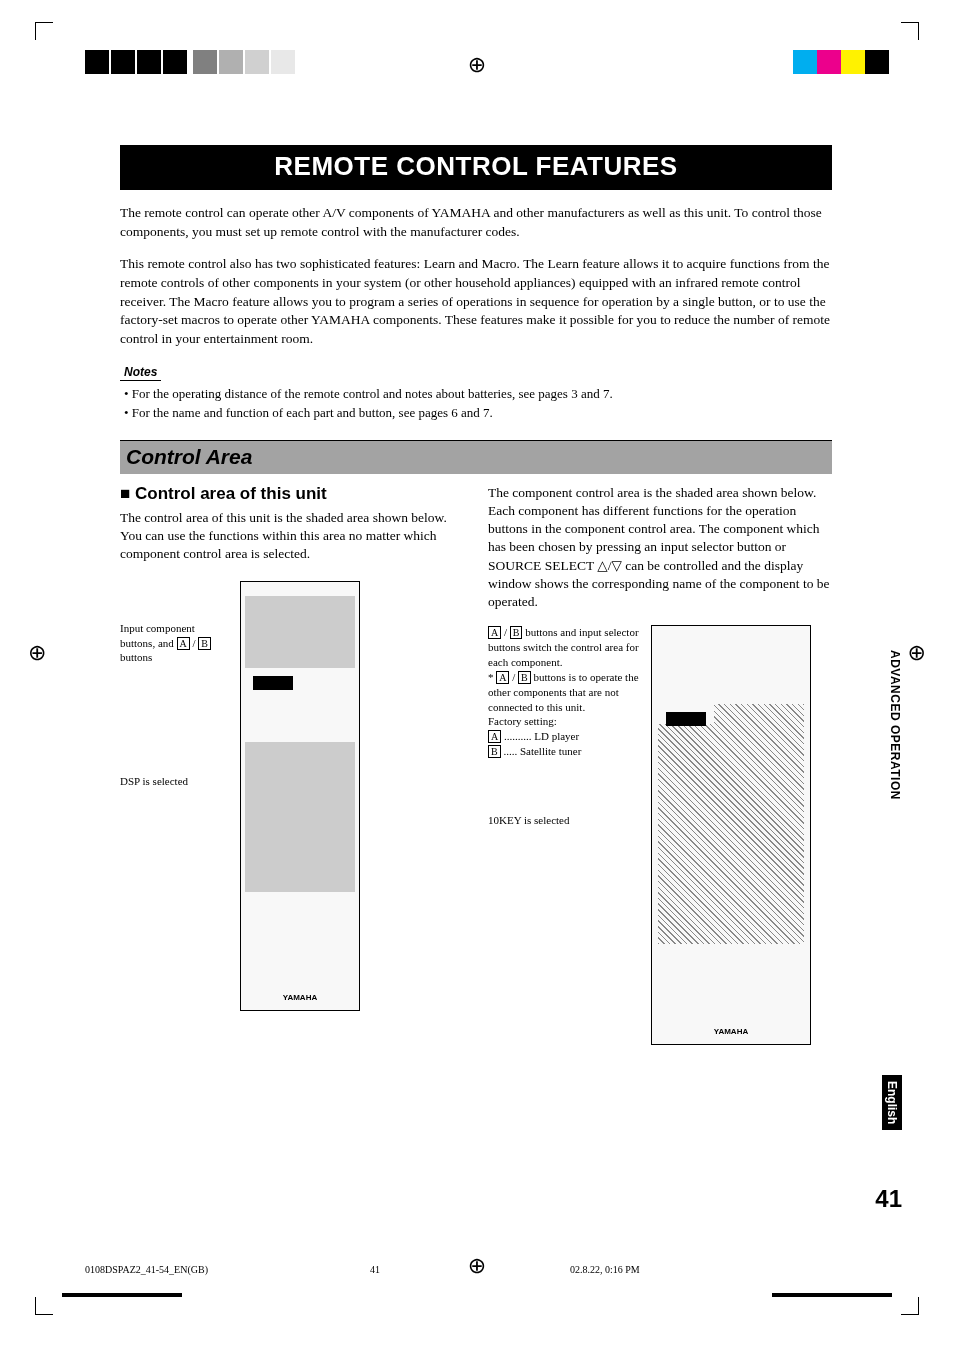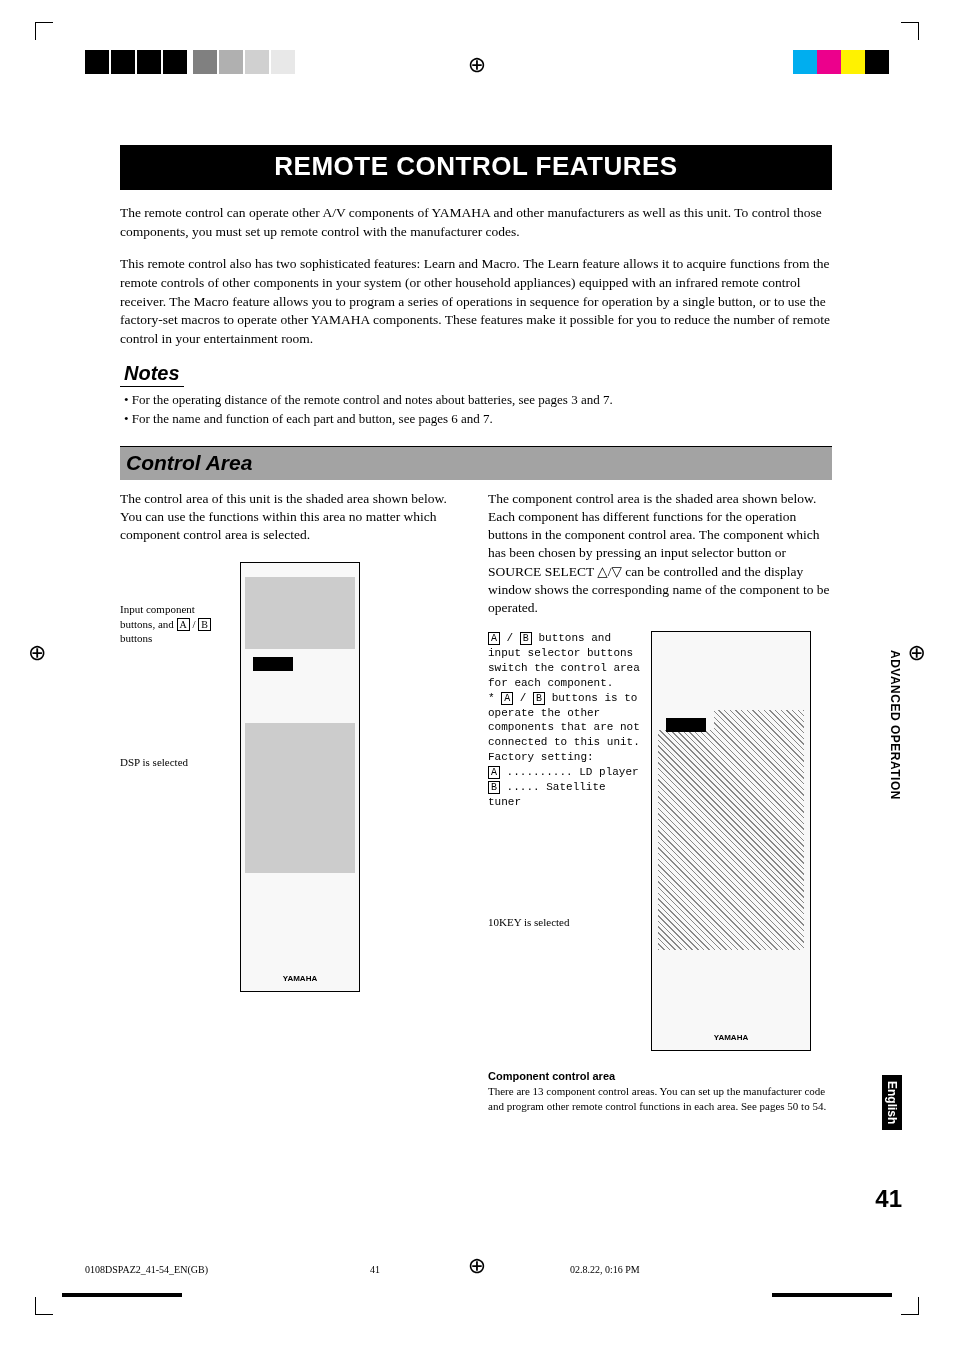--- a/index.html
+++ b/index.html
@@ -39,21 +39,21 @@
     margin-bottom: 14px;
     letter-spacing: 0.5px;
   }
 
   .intro { font-size: 13.5px; line-height: 1.38; margin-bottom: 14px; }
 
   .notes-heading {
     font-family: Arial, Helvetica, sans-serif;
     font-weight: bold;
     font-style: italic;
-    font-size: 20px;
+    font-size: 12px;
     border-bottom: 1px solid #000;
     display: inline-block;
     padding: 0 4px 1px 4px;
     margin-bottom: 4px;
   }
   .notes-list { font-size: 13px; line-height: 1.4; padding-left: 4px; }
   .notes-list div::before { content: "• "; }
 
   .section-bar {
     margin-top: 18px;
@@ -90,21 +90,21 @@
     font-size: 5px;
   }
   .remote-fig .shade-top { position:absolute; top:14px; left:4px; right:4px; height:72px; background:#ccc; }
   .remote-fig .shade-mid { position:absolute; top:160px; left:4px; right:4px; height:150px; background:#ccc; }
   .remote-fig .logo { position:absolute; bottom:8px; left:0; right:0; text-align:center; font-size:8px; font-weight:bold; font-family:Arial; }
   .remote-fig .display { position:absolute; top:94px; left:12px; width:40px; height:14px; background:#000; }
 
   .figure-wrap2 { margin-top: 14px; display:flex; align-items:flex-start; gap:8px; }
   .fig2-left { font-size: 11px; line-height:1.35; width:155px; }
   .boxed { border:1px solid #000; padding:0 2px; font-size:10px; display:inline-block; line-height:1.1; }
-  .fig2-left .block1 { margin-bottom:106px;font-family:Liberation Mono, monospace; }
+  .fig2-left .block1 { margin-bottom:54px; }
   .fig2-left .block2 { margin-top:0; }
   .remote-fig2 {
     width: 160px; height: 420px; border:1px solid #000;
     position: relative; background:#f8f8f8;
   }
   .remote-fig2 .hatch1 { position:absolute; top:78px; left:6px; right:6px; height:240px;
     background: repeating-linear-gradient(45deg,#888 0,#888 1px,transparent 1px,transparent 4px); }
   .remote-fig2 .mask { position:absolute; background:#f8f8f8; }
   .remote-fig2 .display { position:absolute; top:86px; left:14px; width:40px; height:14px; background:#000; }
   .remote-fig2 .logo { position:absolute; bottom:8px; left:0; right:0; text-align:center; font-size:8px; font-weight:bold; font-family:Arial; }
@@ -162,20 +162,21 @@
   <div class="notes-list">
     <div>For the operating distance of the remote control and notes about batteries, see pages 3 and 7.</div>
     <div>For the name and function of each part and button, see pages 6 and 7.</div>
   </div>
 
   <div class="section-bar">Control Area</div>
 
   <div class="cols">
 
     <div class="col">
+      <div class="sub-heading">Control area of this unit</div>
       <p class="body-text">The control area of this unit is the shaded area shown below. You can use the functions within this area no matter which component control area is selected.</p>
 
       <div class="figure-wrap">
         <div class="fig-labels">
           <div class="lbl1">
             <span>Input component</span><br>
             <span>buttons, and </span><span class="boxed">A</span><span> / </span><span class="boxed">B</span><br>
             <span>buttons</span>
           </div>
           <div class="lbl2">DSP is selected</div>
@@ -206,24 +207,20 @@
           <div class="block2">10KEY is selected</div>
         </div>
         <div class="remote-fig2">
           <div class="hatch1"></div>
           <div class="mask" style="top:78px; left:6px; width:56px; height:20px;"></div>
           <div class="display"></div>
           <div class="logo">YAMAHA</div>
         </div>
       </div>
 
-      <div class="component-note">
-        <div class="hd">Component control area</div>
-        <div>There are 13 component control areas. You can set up the manufacturer code and program other remote control functions in each area. See pages 50 to 54.</div>
-      </div>
     </div>
   </div>
 </div>
 
 <div class="side-tab1">ADVANCED
 OPERATION</div>
 <div class="side-tab2">English</div>
 <div class="page-num">41</div>
 
 <div class="footer-text footer-left">0108DSPAZ2_41-54_EN(GB)</div>

